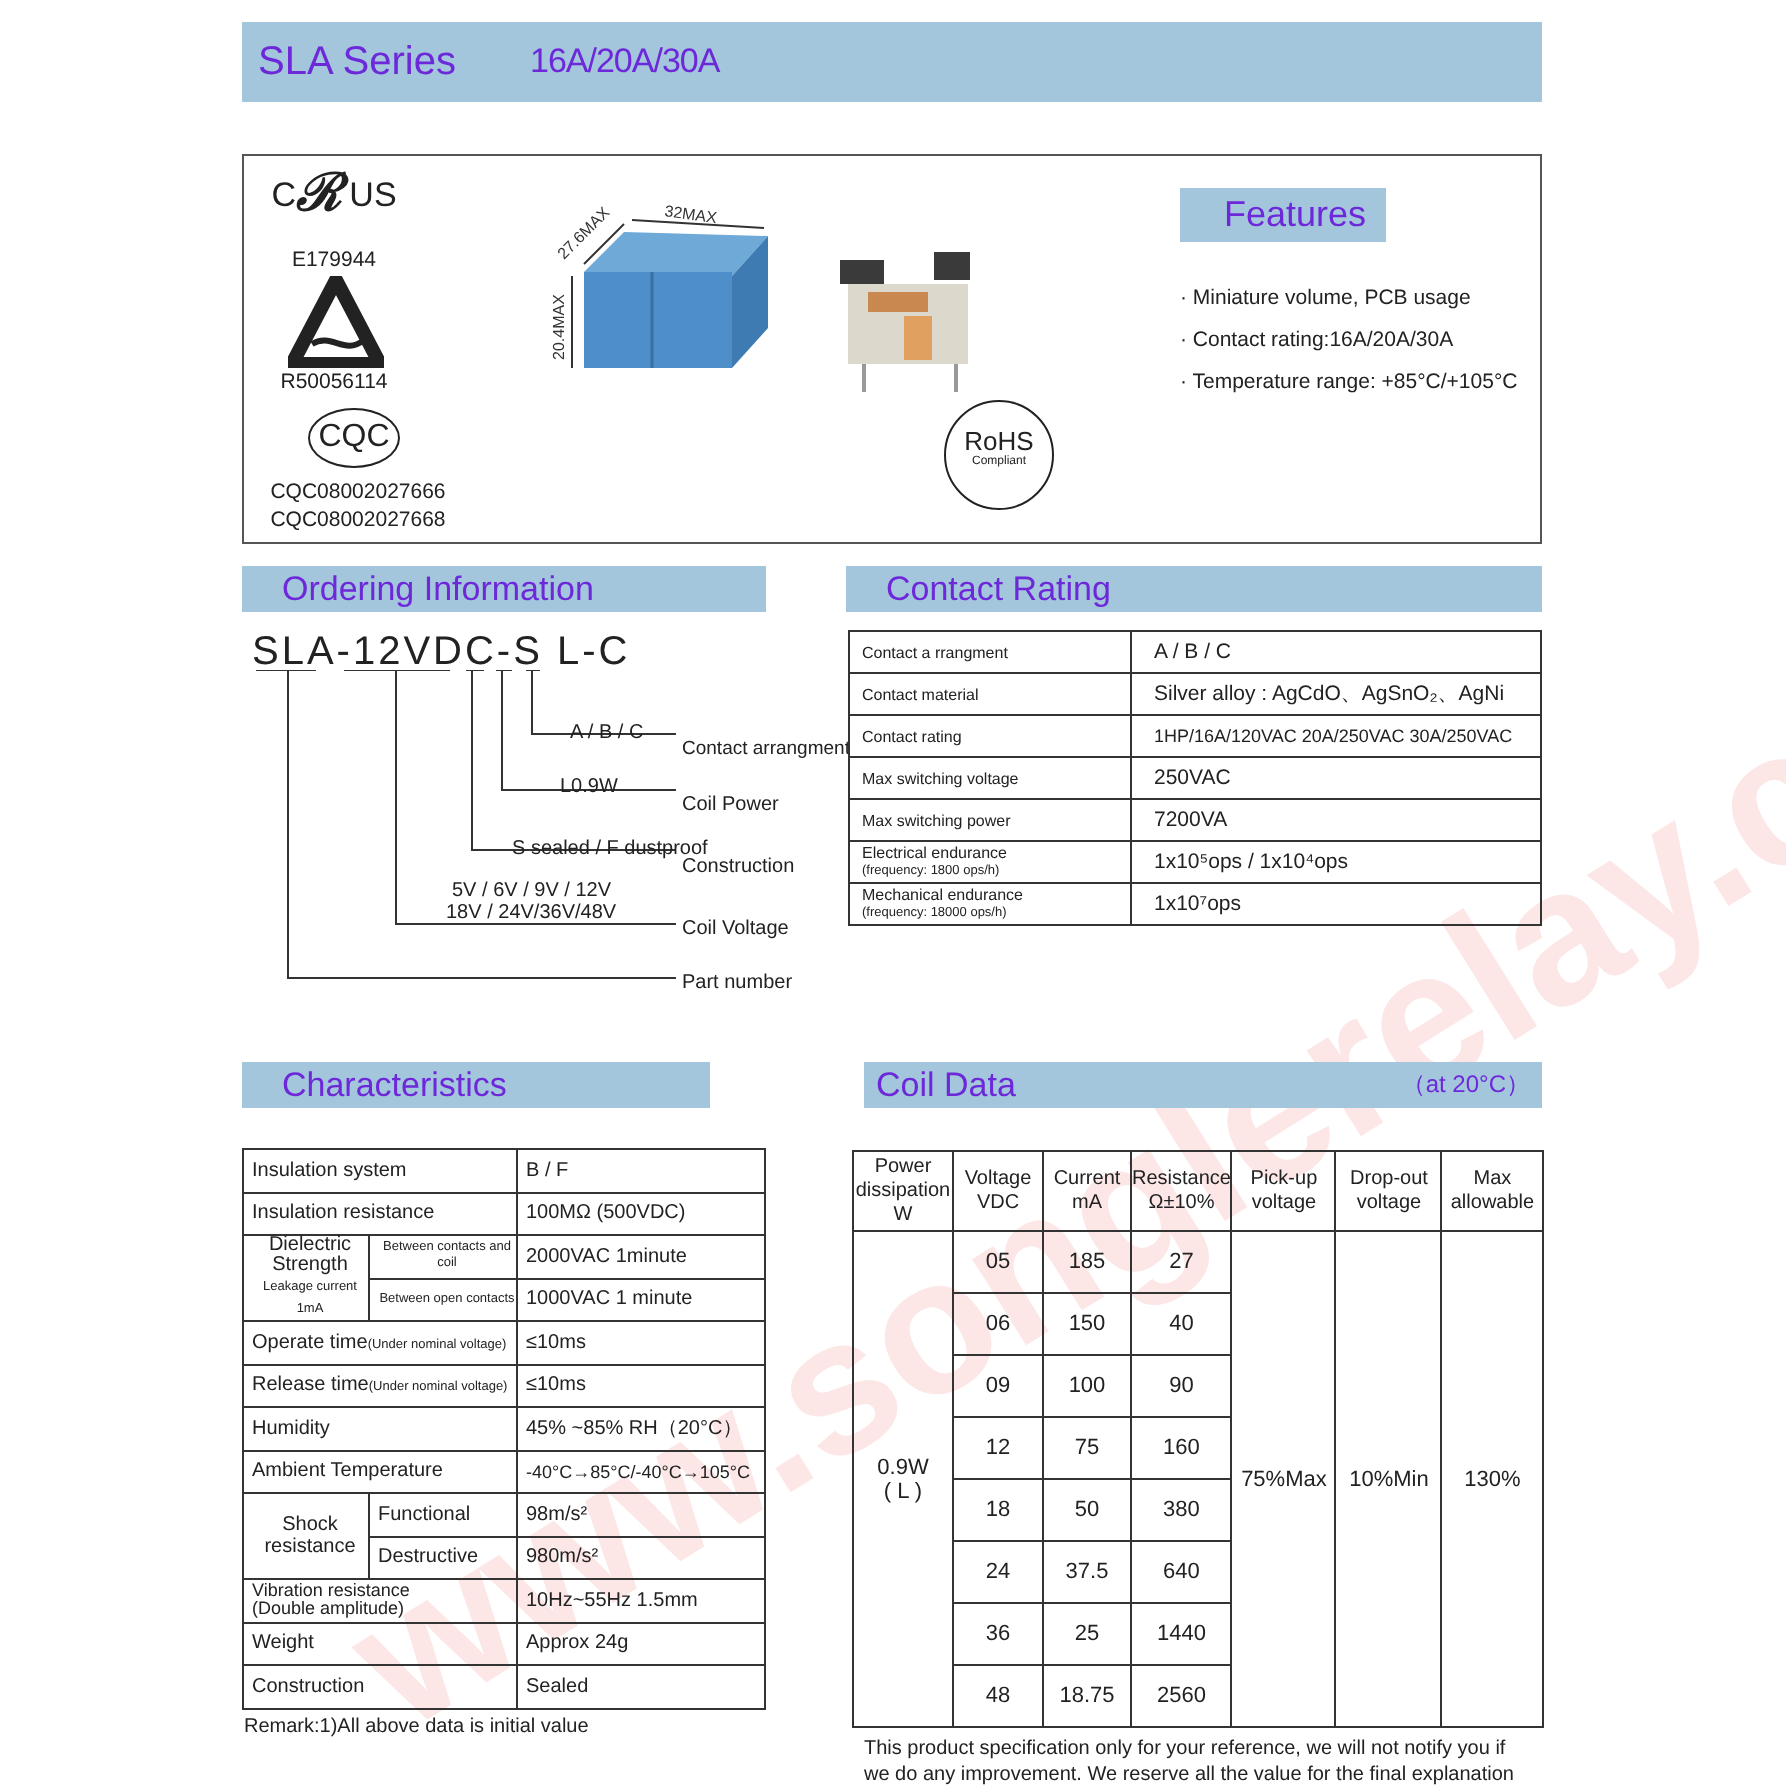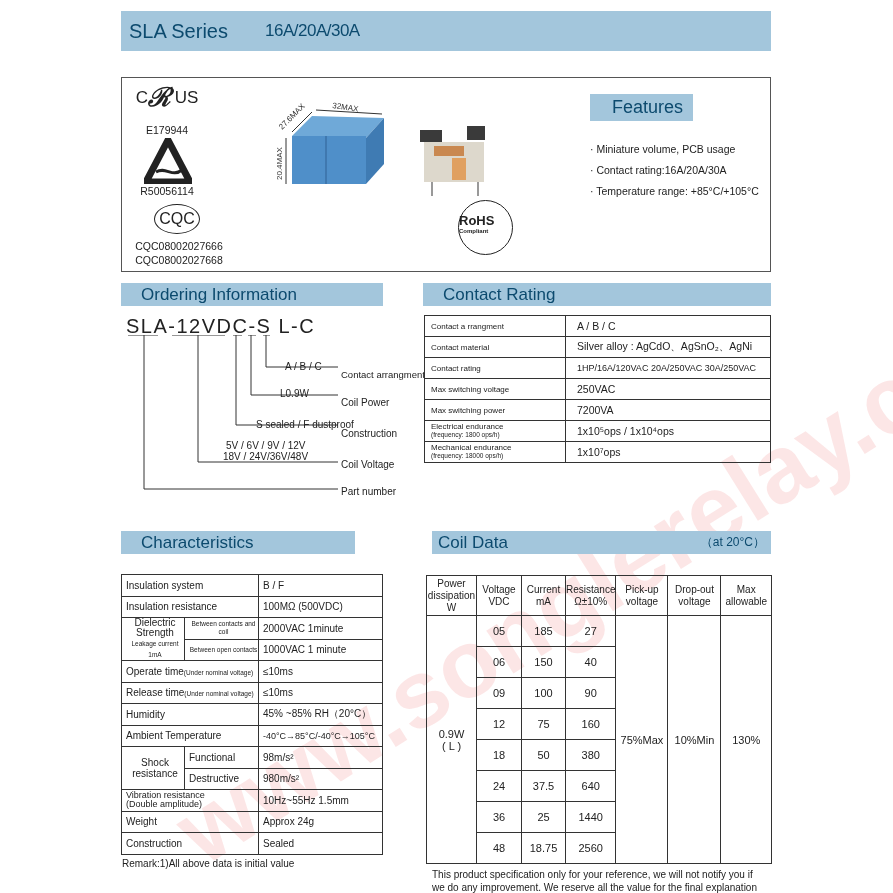--- a/index.html
+++ b/index.html
@@ -1,32 +1,32 @@
 <!DOCTYPE html>
 <html><head>
 <meta charset="utf-8">
 <style>
   *{box-sizing:border-box;margin:0;padding:0}
   html,body{width:893px;height:893px;background:#fff;overflow:hidden}
   body{position:relative;font-family:"Liberation Sans",sans-serif;color:#222}
   .abs{position:absolute}
-  .band{background:#a3c6dc;color:#0c4a6e}
+  .band{background:#a3c6dc;color:#6d28d9}
   
   #hdr{left:121px;top:11px;width:650px;height:40px;display:flex;align-items:center;font-size:20px}
   #hdr .ser{margin-left:8px;width:136px}
   #hdr .ttl{width:390px;letter-spacing:-0.6px}
   #hdr .amp{font-size:17px;letter-spacing:-0.5px}
   
   #panel{left:121px;top:77px;width:650px;height:195px;border:1px solid #555}
   .cert{position:absolute;text-align:center;font-size:10.5px;color:#222}
   .ul{left:10px;top:8px;width:70px;display:flex;align-items:flex-end;justify-content:center;font-size:17px;font-weight:normal}
   .ulmark{font-weight:bold;font-size:26px;font-family:"DejaVu Serif",serif;transform:skewX(-12deg);margin:0 2px;line-height:22px}
   #relay{left:152px;top:18px;width:110px;height:90px}
   #relay2{left:290px;top:42px;width:85px;height:78px}
-  #rohs{left:336px;top:122px;width:55px;height:55px;border:1.5px solid #222;border-radius:50%;font-weight:bold}
+  #rohs{left:350px;top:122px;width:55px;height:55px;border:1.5px solid #222;border-radius:50%;text-align:center;font-weight:normal}
   #feat-h{left:468px;top:16px;width:103px;height:27px;font-size:18px;padding-left:22px;line-height:27px}
   .feat{position:absolute;left:468px;font-size:10.5px;color:#222}
   
   .sec{height:23px;font-size:17px;line-height:23px;padding-left:20px}
   
   #ord-code{left:126px;top:315px;font-size:20px;letter-spacing:1.5px;color:#222}
   .ol{position:absolute;font-size:10px;color:#222}
   
   table{border-collapse:collapse;position:absolute}
   td,th{border:1px solid #333;font-weight:normal}

